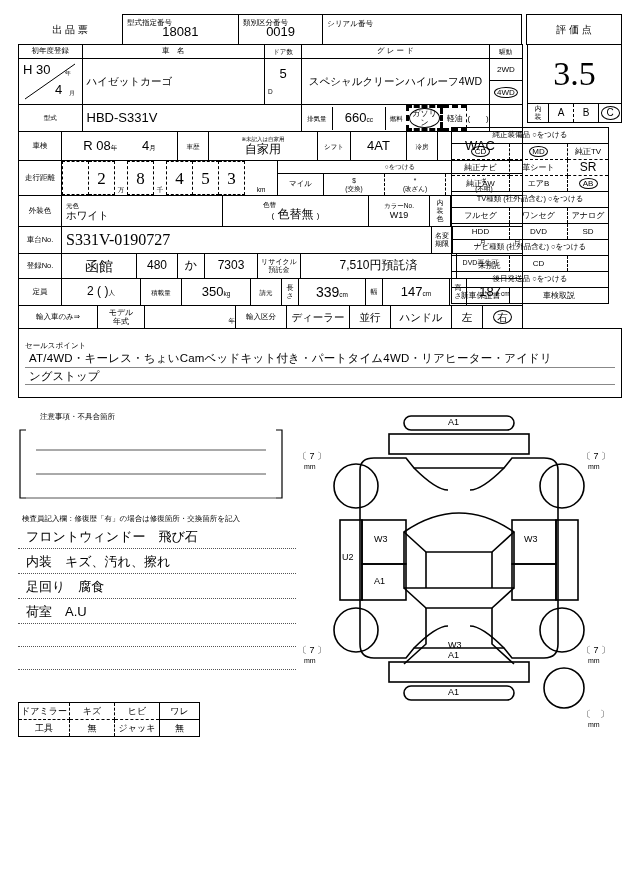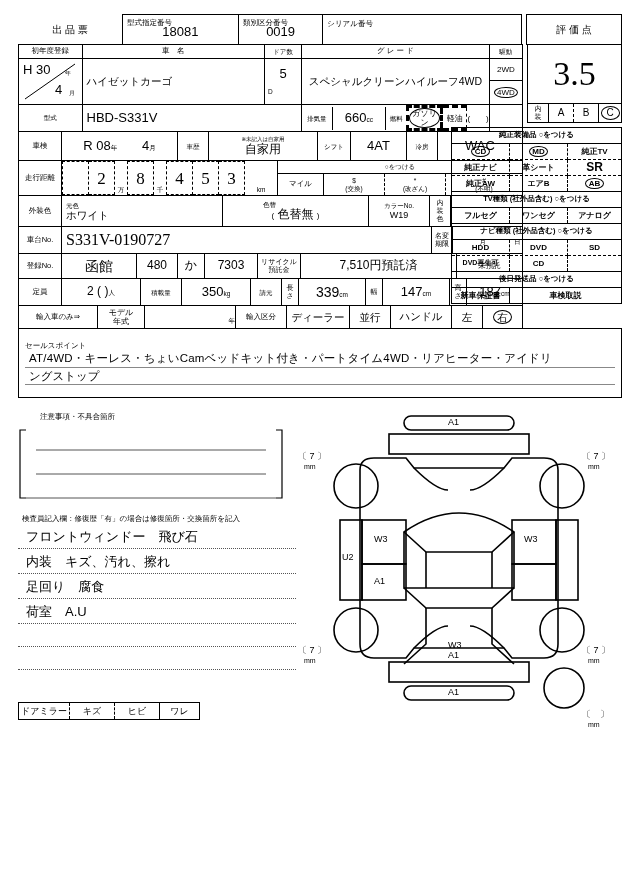--- a/index.html
+++ b/index.html
@@ -250,21 +250,21 @@
         <tbody>
             <tr>
           <td style="width:78px;height:22px;" class="lbl">輸入車のみ⇒</td>
           <td style="width:46px;font-size:8px;">モデル<br>年式</td>
           <td style="width:90px;">
             <span></span><span class="tiny" style="float:right;margin-top:6px;">年</span>
           </td>
           <td style="width:50px;" class="lbl">輸入区分</td>
           <td style="width:62px;" class="dash kana">ディーラー</td>
           <td style="width:40px;" class="kana">並行</td>
-          <td style="width:60px;font-family:Liberation Mono, monospace;" class="kana">ハンドル</td>
+          <td style="width:60px;" class="kana">ハンドル</td>
           <td style="width:30px;" class="dash kana">左</td>
           <td class="kana"><span class="circ">右</span></td>
         </tr>
       </tbody>
         </table>
 
     </div>
 
     <div style="width:99px;margin-left:0px;">
 
@@ -279,21 +279,21 @@
         <tbody>
             <tr>
           <td style="width:20px;height:18px;font-size:7px;">内<br>装</td>
           <td class="dash" style="width:24px;font-size:10px;">A</td>
           <td class="dash" style="width:24px;font-size:10px;">B</td>
           <td style="font-size:10px;"><span class="circ">C</span></td>
         </tr>
       </tbody>
         </table>
 
-      <table class="bk" style="width:171px;margin-left:-72px;margin-top:4px;font-weight:bold;">
+      <table class="bk" style="width:158px;margin-left:-72px;margin-top:4px;">
         <tbody>
             <tr>
               <td colspan="3" style="height:15px;" class="lbl bbot">純正装備品 ○をつける</td>
             </tr>
         <tr>
           <td class="dash" style="width:57px;height:15px;font-size:8px;"><span class="circ">CD</span></td>
           <td class="dash" style="width:57px;font-size:8px;"><span class="circ">MD</span></td>
           <td class="dash" style="font-size:8px;">純正TV</td>
         </tr>
         <tr>
@@ -308,27 +308,27 @@
         </tr>
         <tr>
               <td colspan="3" style="height:15px;" class="lbl bbot">TV種類 (社外品含む) ○をつける</td>
             </tr>
         <tr>
           <td class="dash bbot" style="height:15px;font-size:8px;">フルセグ</td>
           <td class="dash bbot" style="font-size:8px;text-align:center;">ワンセグ</td>
           <td class="dash bbot" style="font-size:8px;">アナログ</td>
         </tr>
         <tr>
-              <td colspan="3" style="height:15px;" class="lbl bbot">ナビ種類 (社外品含む) ○をつける</td>
-            </tr>
-        <tr>
           <td class="dash" style="height:15px;font-size:8px;">HDD</td>
           <td class="dash" style="font-size:8px;">DVD</td>
           <td class="dash" style="font-size:8px;">SD</td>
         </tr>
+        <tr>
+              <td colspan="3" style="height:15px;" class="lbl bbot">ナビ種類 (社外品含む) ○をつける</td>
+            </tr>
         <tr>
           <td class="dash bbot" style="height:15px;font-size:7px;">DVD再生可</td>
           <td class="dash bbot" style="font-size:8px;">CD</td>
           <td class="dash bbot" style="font-size:8px;"></td>
         </tr>
         <tr>
               <td colspan="3" style="height:15px;" class="lbl bbot">後日発送品 ○をつける</td>
             </tr>
         <tr>
           <td class="dash" style="height:15px;font-size:8px;">新車保証書</td>
@@ -375,20 +375,26 @@
       </div>
 
       <table class="bk" style="width:182px;margin-top:32px;">
         <tbody>
             <tr>
           <td class="dash" style="width:50px;height:16px;font-size:9px;">ドアミラー</td>
           <td class="dash" style="width:44px;font-size:9px;">キズ</td>
           <td class="dash" style="width:44px;font-size:9px;">ヒビ</td>
           <td style="font-size:9px;">ワレ</td>
         </tr>
+        <tr>
+          <td class="dash" style="height:16px;font-size:9px;">工具</td>
+          <td class="dash" style="font-size:9px;">無</td>
+          <td class="dash" style="font-size:9px;">ジャッキ</td>
+          <td style="font-size:9px;">無</td>
+        </tr>
       </tbody>
         </table>
     </div>
 
     <div style="width:326px;position:relative;">
       <svg width="326" height="310" viewBox="0 0 326 310">
         <g fill="none" stroke="#000" stroke-width="1.6">
 
           <rect x="108" y="4" width="110" height="14" rx="7"></rect>
 

